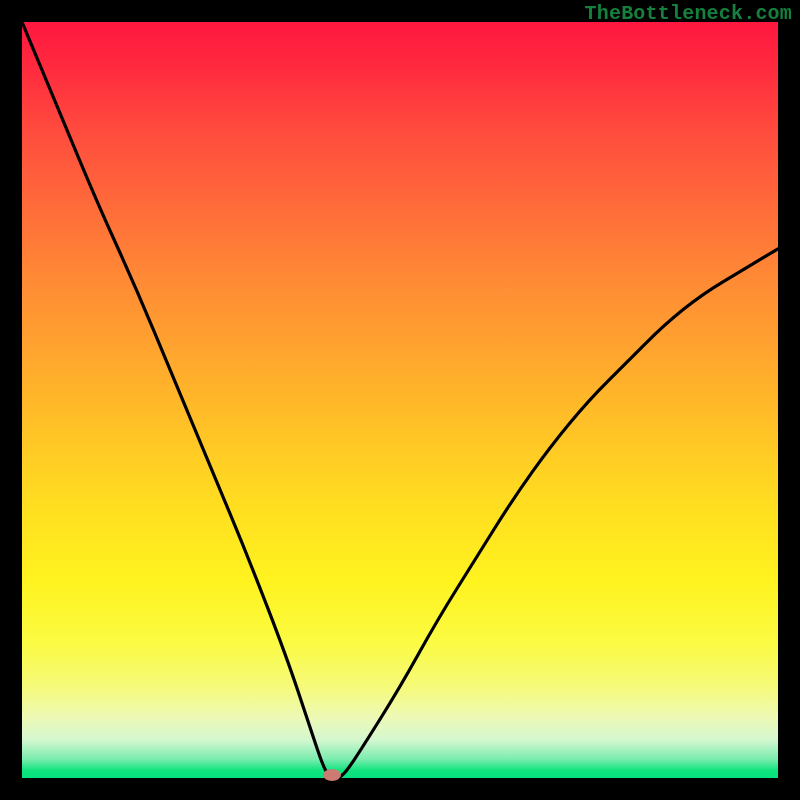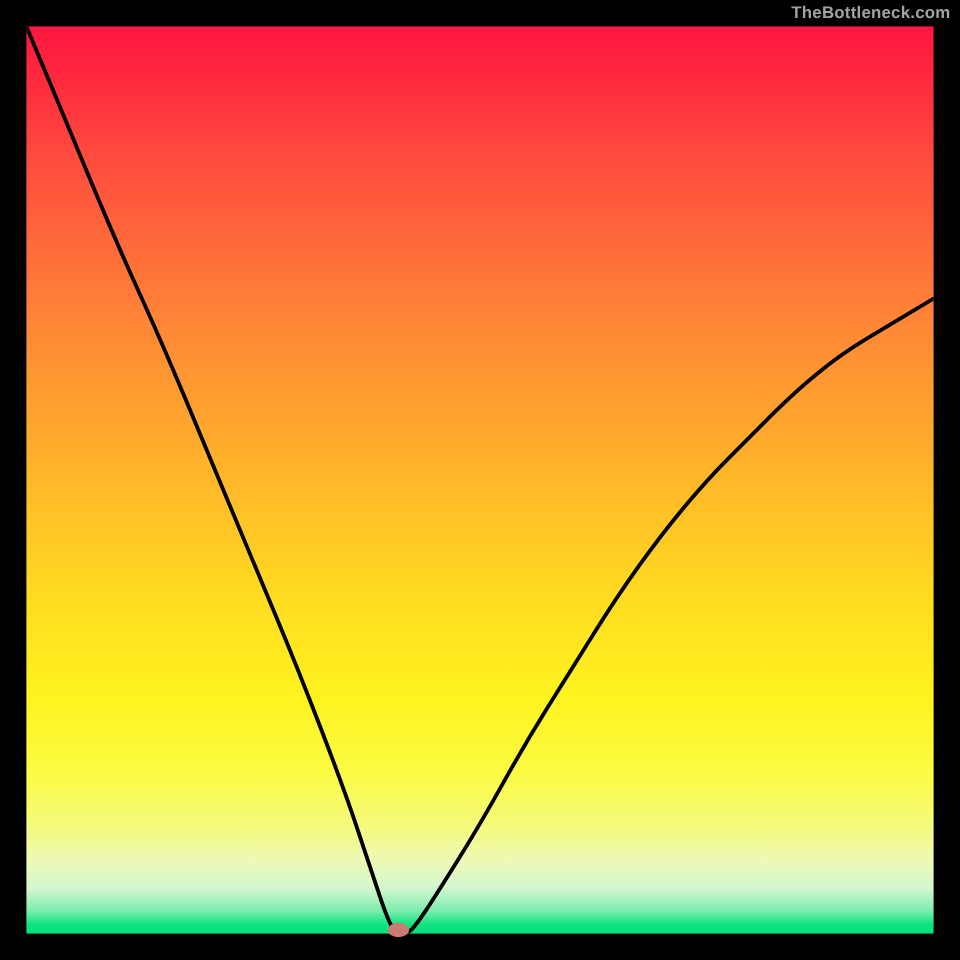--- a/index.html
+++ b/index.html
@@ -53,25 +53,25 @@
     width: 18px;
     height: 12px;
     border-radius: 50%;
     background: #cb7b72;
     transform: translate(-50%, -50%);
   }
   .watermark {
     position: absolute;
     top: 2px;
     right: 8px;
-    color: #a3a3a3;
-    font-size: 14px;
+    color: #15803d;
+    font-size: 20px;
     font-weight: 600;
     letter-spacing: 0.2px;
-    font-family: Liberation Sans, sans-serif;
+    font-family: Liberation Mono, monospace;
     user-select: none;
   }
 </style>
 </head>
 <body>
 
 <div class="frame">
   <div class="watermark">TheBottleneck.com</div>
   <div class="plot">
     <svg class="curve" viewBox="0 0 756 756" preserveAspectRatio="none">

